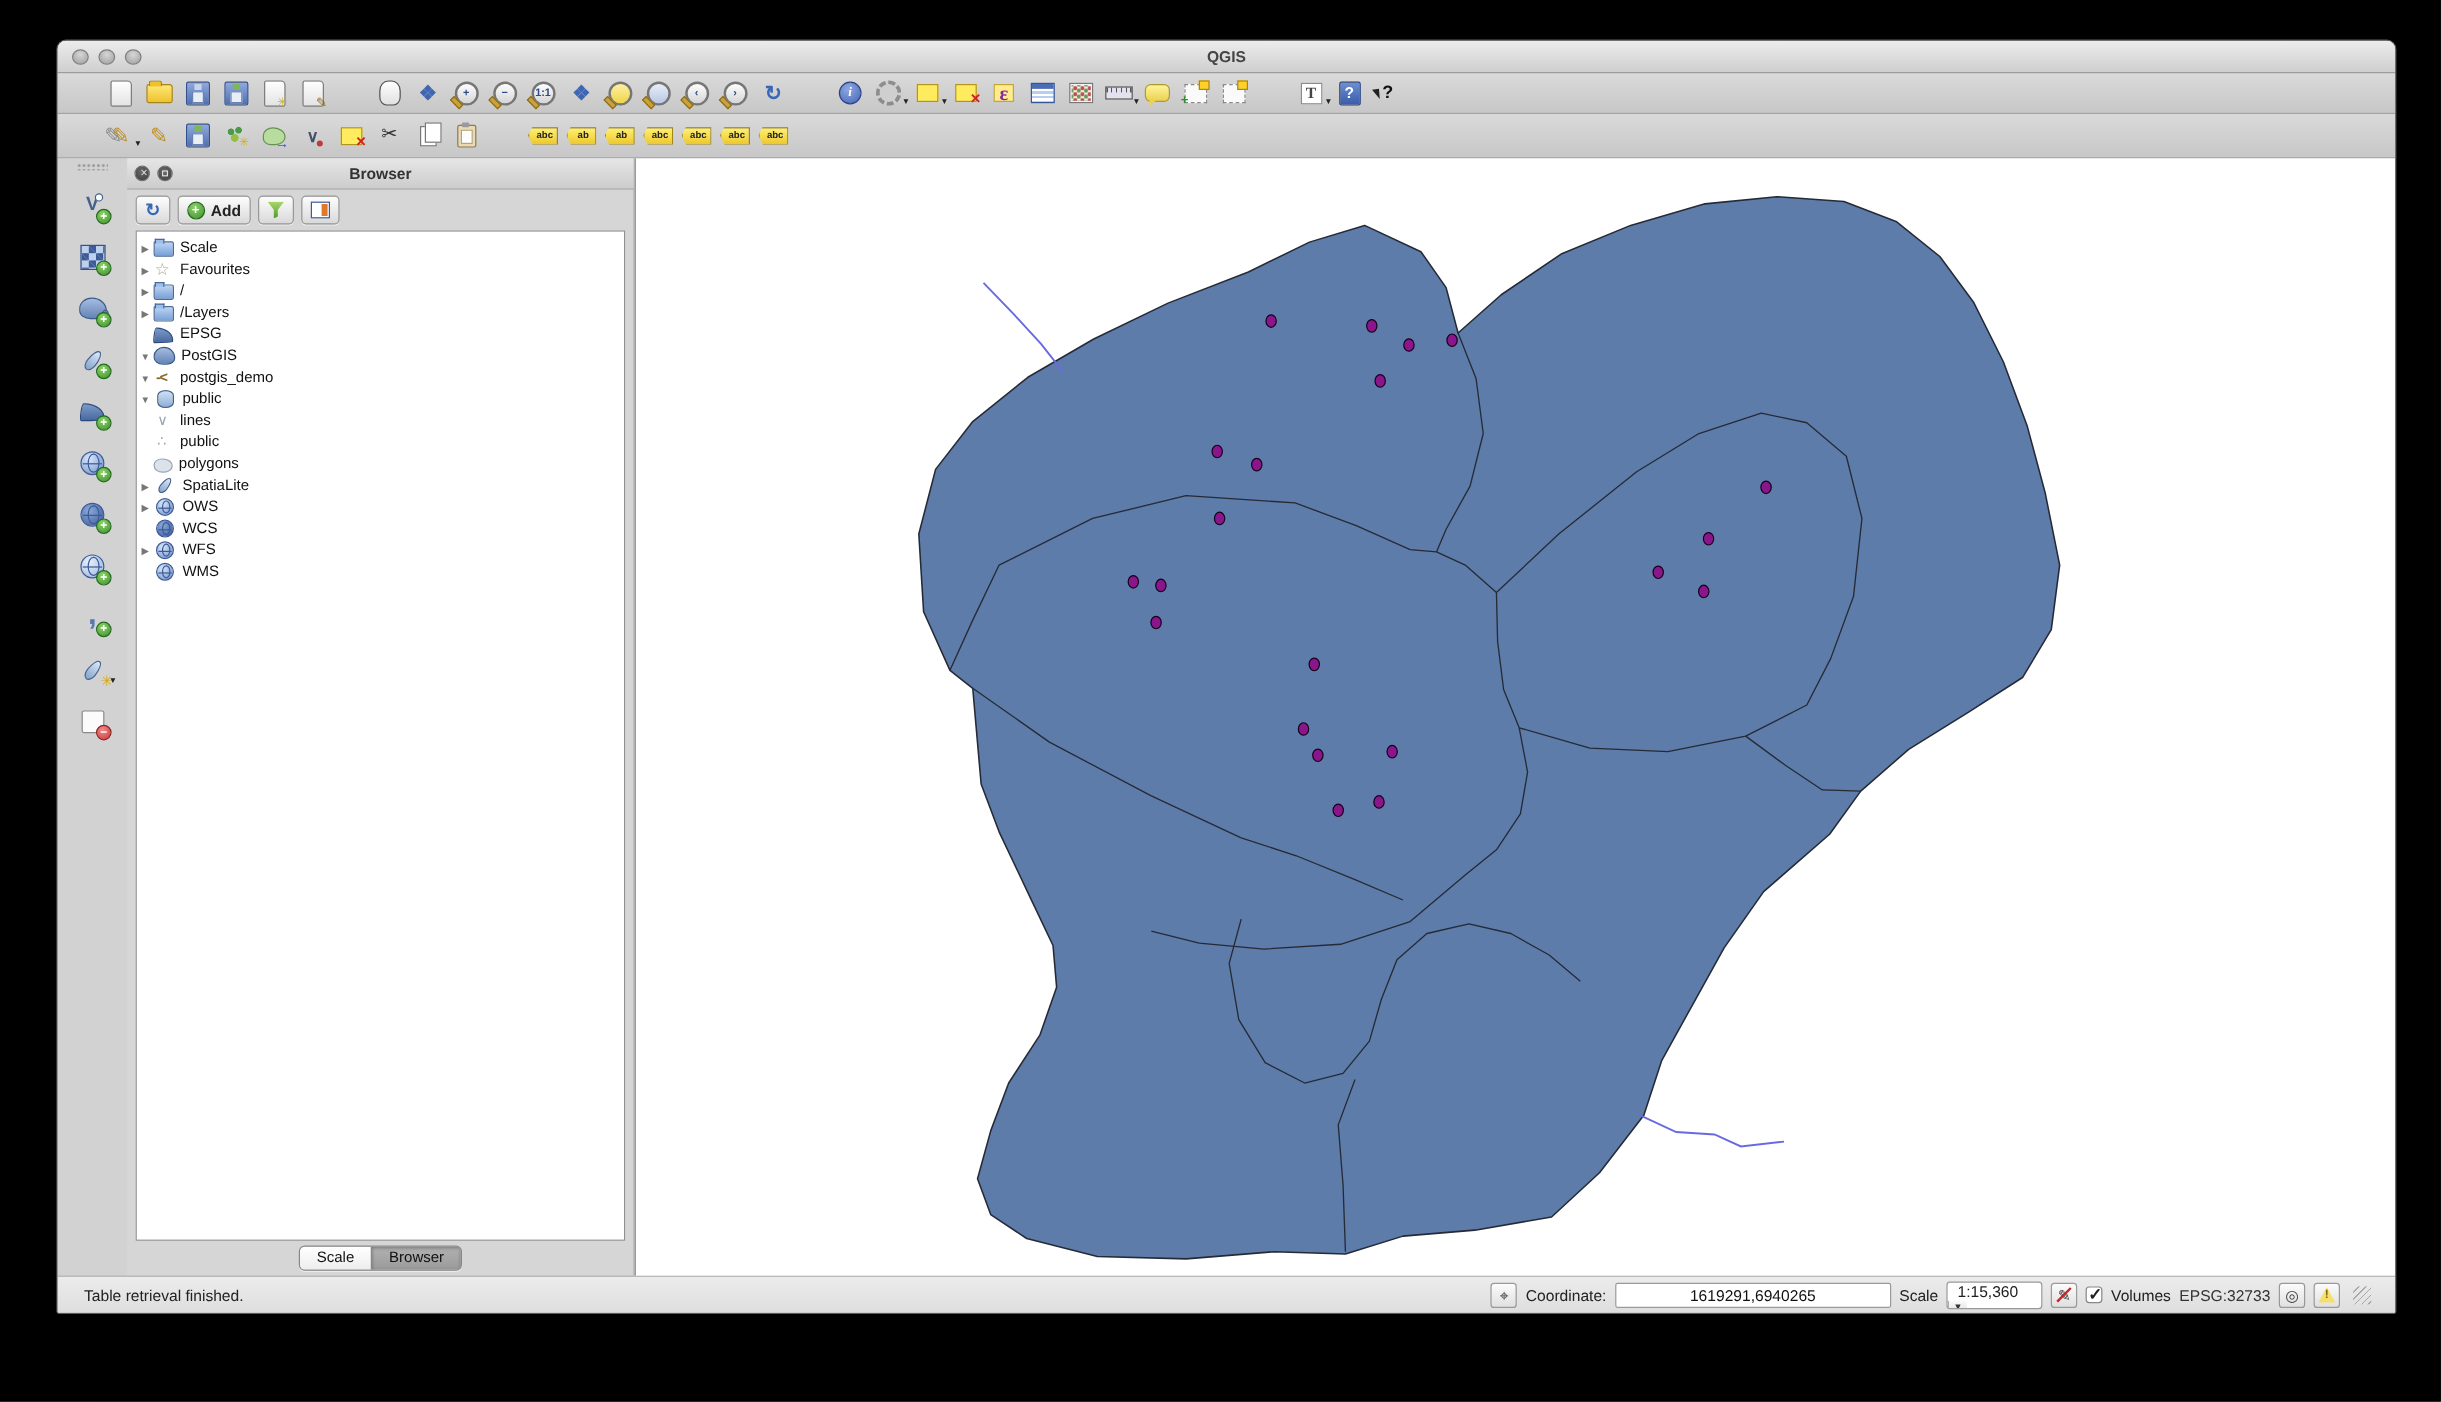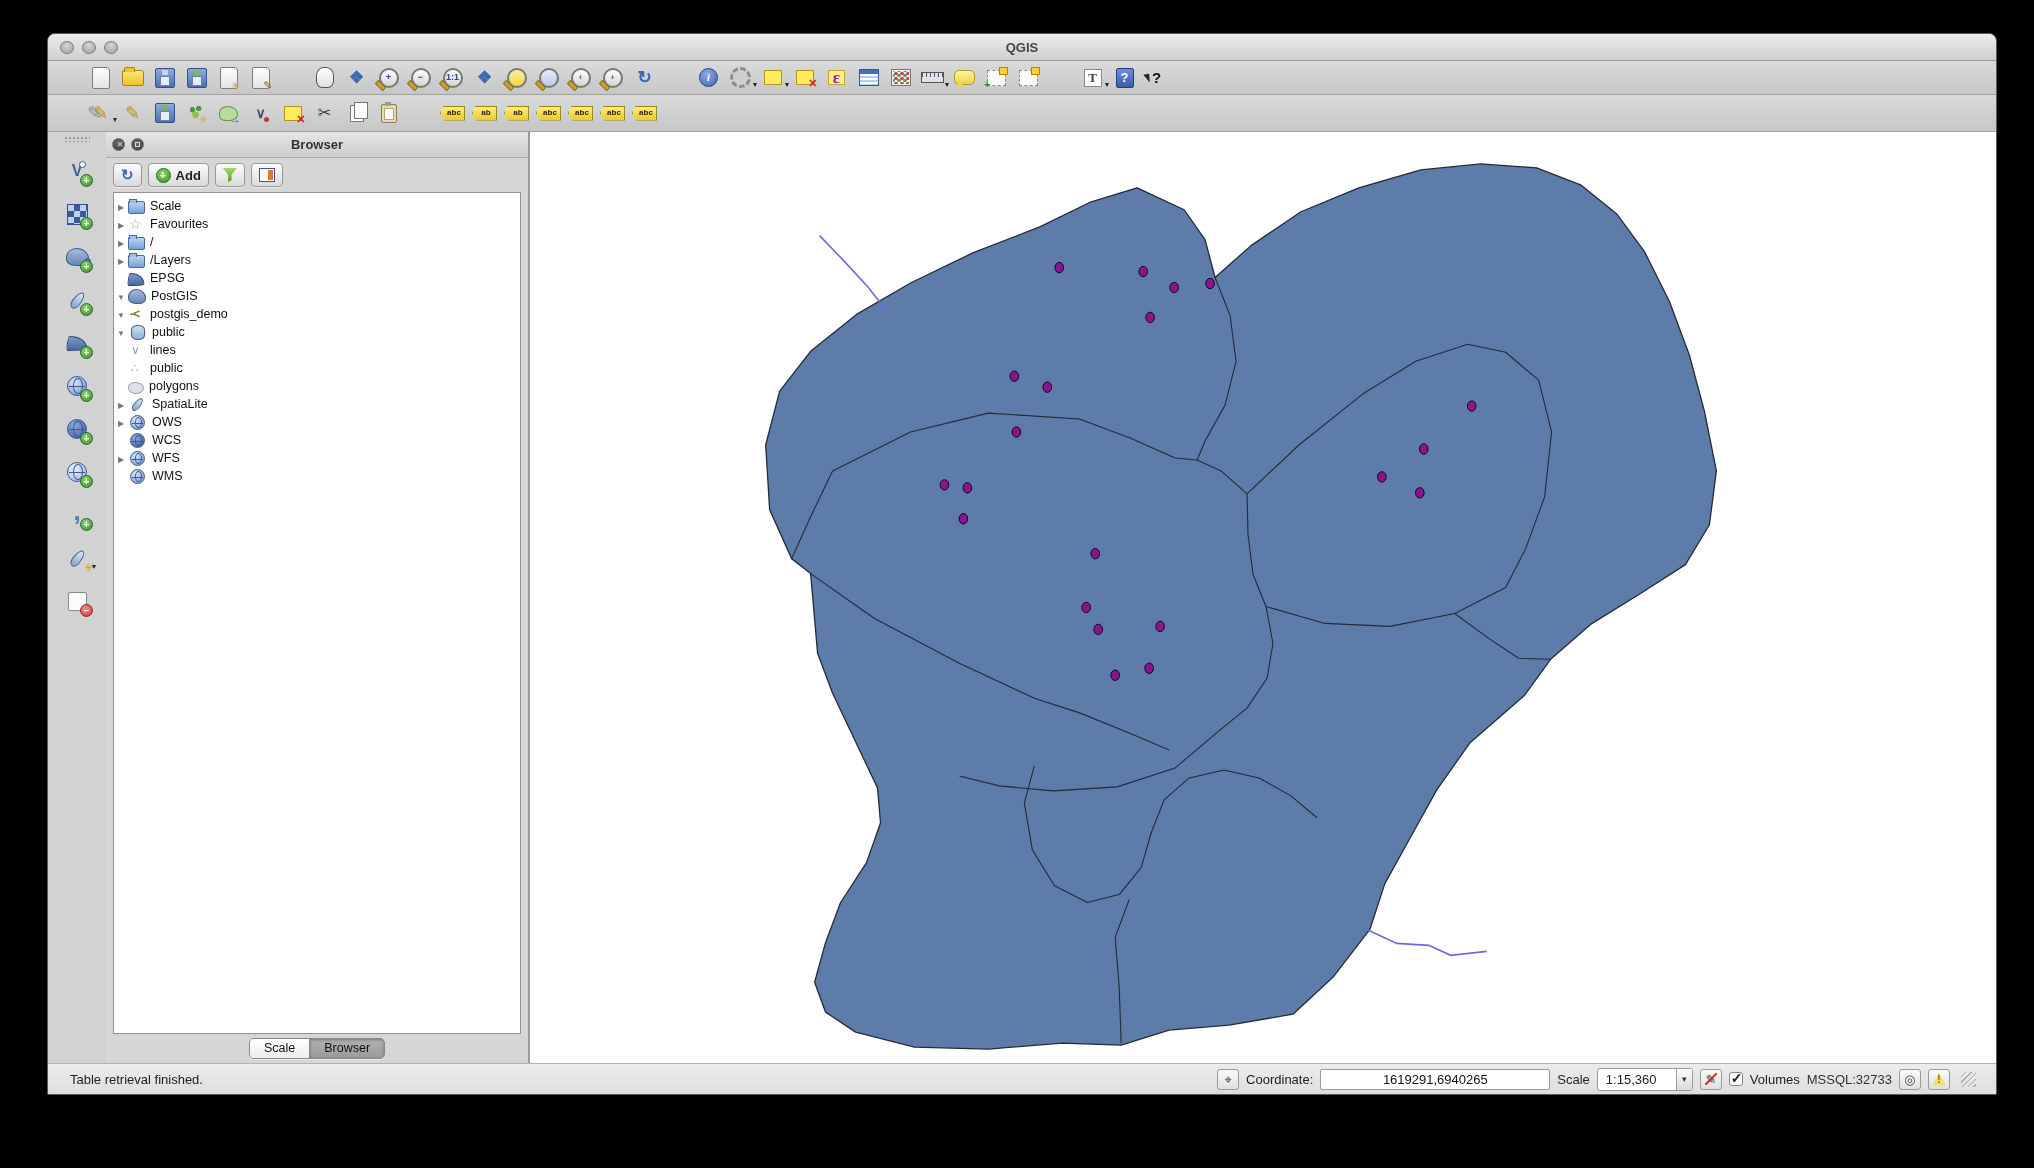--- a/index.html
+++ b/index.html
@@ -234,21 +234,21 @@
   .sb-spacer{flex:1;}
   .sbi{width:22px;height:21px;border:1px solid #9a9a9a;border-radius:3px;
         background:linear-gradient(#fbfbfb,#e0e0e0);display:flex;align-items:center;justify-content:center;
         position:relative;flex:none;padding:0;}
   .sbi .sgl{font-size:13px;color:#444;line-height:1;}
   .sbi[data-name="stop-render-icon"]::after{content:"";position:absolute;width:16px;height:2px;background:#cc2222;
         transform:rotate(-45deg);}
   #coordinate-input{width:228px;height:19px;border:1px solid #9a9a9a;border-radius:2px;text-align:center;
         font-size:13px;font-family:"Liberation Sans",sans-serif;color:#111;background:#fff;padding:0;}
   .combo{display:flex;align-items:center;height:21px;border:1px solid #9a9a9a;border-radius:3px;
-        background:#fff;overflow:hidden;}
+        background:#fff;overflow:hidden;flex-direction:column;}
   .combo .cval{padding:0 8px;font-size:13px;min-width:62px;}
   .combo .carr{width:15px;align-self:stretch;border-left:1px solid #9a9a9a;
         background:linear-gradient(#fbfbfb,#ddd);display:flex;align-items:center;justify-content:center;}
   .combo .carr::after{content:"▾";font-size:9px;color:#333;}
   .cb{width:14px;height:14px;background:#fff;border:1px solid #888;border-radius:3px;position:relative;flex:none;padding:0;}
   .cb[data-checked="true"]::after{content:"✓";position:absolute;left:1px;top:-3px;font-size:14px;font-weight:bold;color:#222;}
   .crs{color:#333;}
   .warn{width:22px;height:21px;border:1px solid #9a9a9a;border-radius:3px;position:relative;
         background:linear-gradient(#fbfbfb,#e0e0e0);flex:none;padding:0;}
   .warn::before{content:"";position:absolute;left:3px;top:3px;width:14px;height:13px;
@@ -858,21 +858,21 @@
     <span data-name="scale-label">Scale</span>
     <div class="combo" data-name="scale-combobox">
       <span class="cval" data-name="scale-value">1:15,360</span>
       <span class="carr" data-name="scale-dropdown-icon"></span>
     </div>
     <button class="sbi" data-name="stop-render-icon">
         <span class="sgl">✎</span>
       </button>
     <button class="cb" data-name="render-checkbox" data-checked="true"></button>
     <span data-name="render-label">Volumes</span>
-    <span class="crs" data-name="crs-status">MSSQL:32733</span>
+    <span class="crs" data-name="crs-status">EPSG:32733</span>
     <button class="sbi" data-name="crs-globe-icon">
         <span class="sgl">◎</span>
       </button>
     <button class="warn" data-name="messages-warning-icon"></button>
     <span class="grip" data-name="resize-grip"></span>
   </div>
 
 </div>
 
 </body></html>

